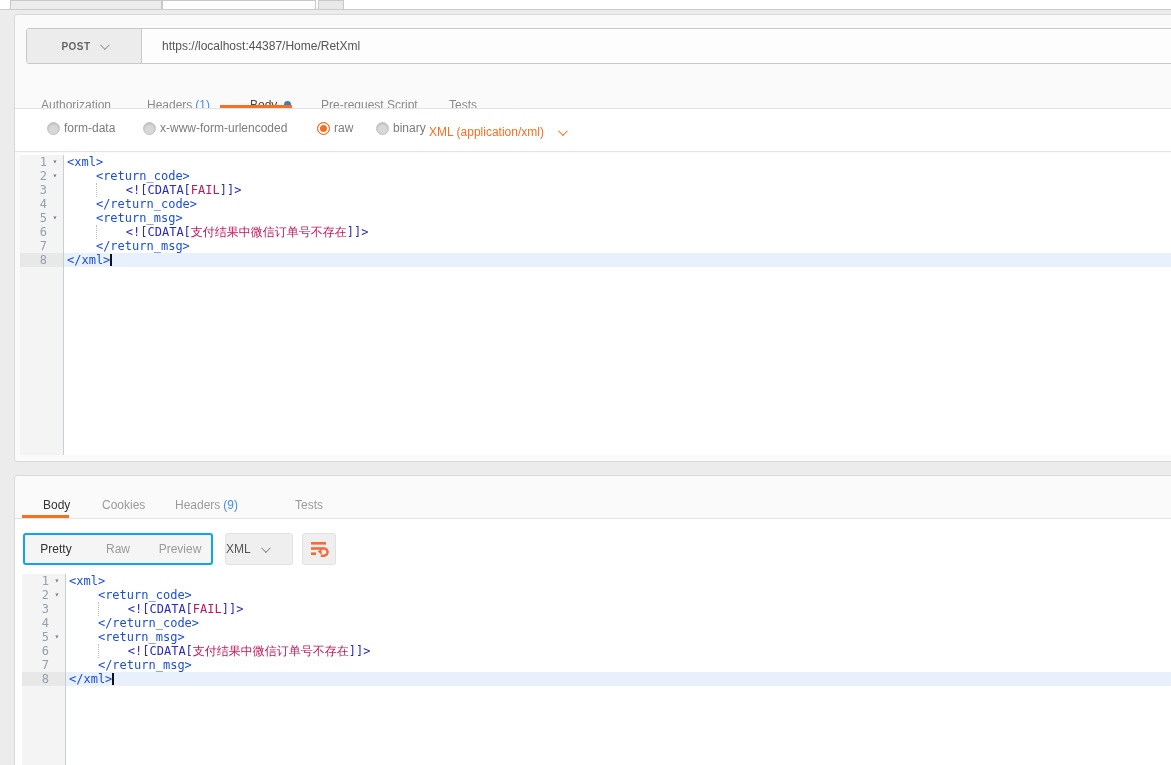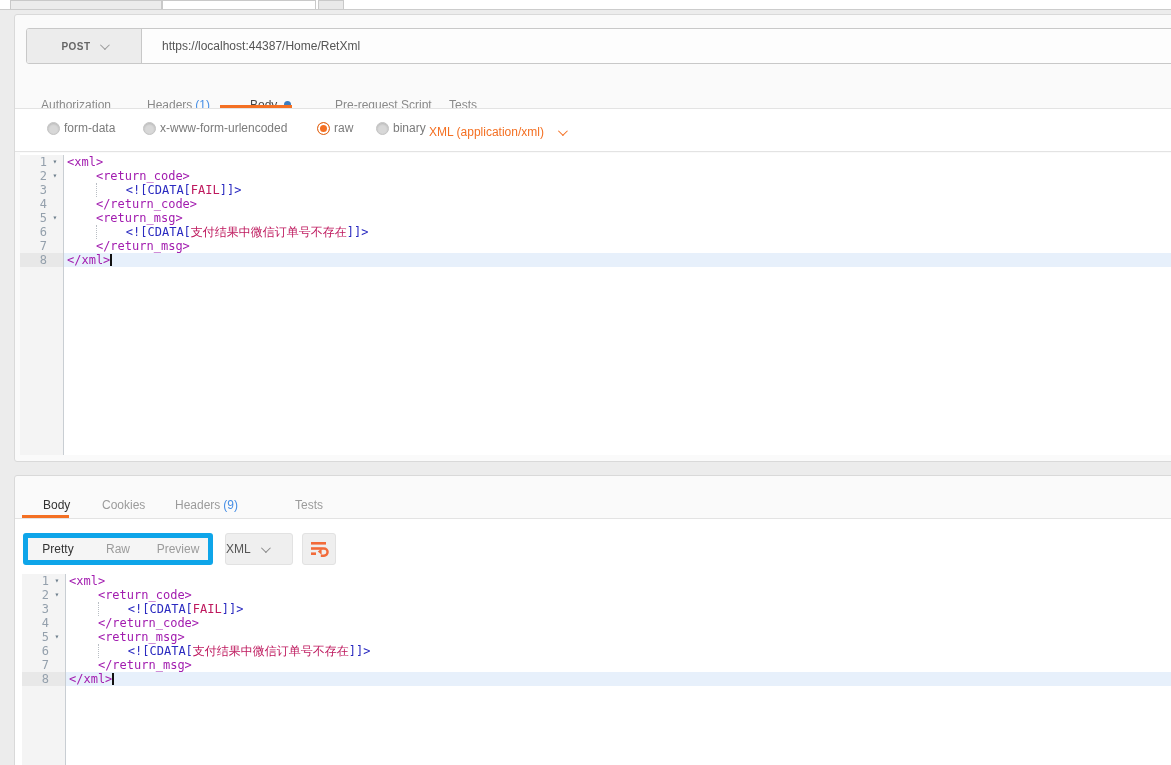--- a/index.html
+++ b/index.html
@@ -53,42 +53,42 @@
   .editor { position:absolute; background:#fff; font-family:"DejaVu Sans Mono", monospace;
             font-size:12px; line-height:14px; }
   .ed-row { display:flex; height:14px; }
   .ed-row.filler { flex:1; height:auto; }
   .gutter { width:44px; background:#f4f4f4; border-right:1px solid #c9ced3; display:flex; flex:none; }
   .ed-row.active .gutter { background:#e8e8e8; }
   .gutter .num { width:27px; text-align:right; color:#94a0ac; }
   .gutter .fold { width:16px; text-align:center; color:#6e7f8d; font-size:8px; line-height:14px; cursor:pointer; }
   .codecell { flex:1; white-space:pre; padding-left:3px; color:#222; }
   .ed-row.active .codecell { background:#e7f0fb; }
-  .tok-tag  { color:#a21caf; }
+  .tok-tag  { color:#1d4ed8; }
   .tok-atom { color:#2a2ac0; }
   .tok-txt  { color:#be185d; }
   .tok-guide { border-left:1px dotted #b9bec4; }
   .cursor { display:inline-block; width:1.5px; height:12px; background:#111; vertical-align:-2px; }
   #req-editor { left:5px; top:138px; width:1164px; height:302px; display:flex; flex-direction:column;
                 padding-top:2px; border-bottom-left-radius:3px; }
   #res-editor { left:7px; top:96px; width:1162px; height:203px; display:flex; flex-direction:column;
                 padding-top:2px; }
 
   
   .whiteband { position:absolute; left:0; background:#fff; width:1170px; }
 
   
   .stab { position:absolute; top:22px; font-size:12px; color:#9b9b9b; cursor:pointer; white-space:nowrap; }
   .stab.active { color:#333; }
   .stab .cnt { color:#468ee5; margin-left:3px; }
   #res-underline { left:7px; top:39px; width:47px; height:3px; position:absolute; background:#f47023; }
 
   
   .viewgroup { position:absolute; left:8px; top:57px; height:32px; width:190px; display:flex;
-               background:#f5f5f5; border:5px solid #0ea5e9; border-radius:3px; align-items:center; }
+               background:#f5f5f5; border:2px solid #0ea5e9; border-radius:3px; align-items:center; }
   .viewgroup .vbtn { flex:1; text-align:center; font-size:12px; color:#9b9b9b; cursor:pointer; }
   .viewgroup .vbtn.active { color:#333; }
   .langbtn { position:absolute; left:210px; top:57px; width:68px; height:32px; background:#efefef;
              border:1px solid #e2e2e2; border-radius:3px; display:flex; align-items:center;
              justify-content:flex-start; gap:10px; font-size:12px; color:#555; cursor:pointer; }
   .langbtn .chev { border-color:#8a8a8a; }
   .wrapbtn { position:absolute; left:287px; top:57px; width:34px; height:32px; background:#efefef;
              border:1px solid #e2e2e2; border-radius:3px; display:flex; align-items:center;
              justify-content:center; cursor:pointer; }
 </style>
@@ -116,21 +116,21 @@
 
     <div class="rtab" style="left:26px;">
       <span>Authorization</span>
     </div>
     <div class="rtab" style="left:132px;">
       <span>Headers</span><span class="cnt">(1)</span>
     </div>
     <div class="rtab active" style="left:235px;">
       <span>Body</span><span class="dot"></span>
     </div>
-    <div class="rtab" style="left:320px;">
+    <div class="rtab" style="left:306px;">
       <span>Pre-request Script</span>
     </div>
     <div class="rtab" style="left:434px;">
       <span>Tests</span>
     </div>
     <div class="underline" id="req-underline"></div>
     <div class="divider" style="top:93px;"></div>
 
     <div class="radiorow">
       <div class="radio-item" style="left:32px;">

